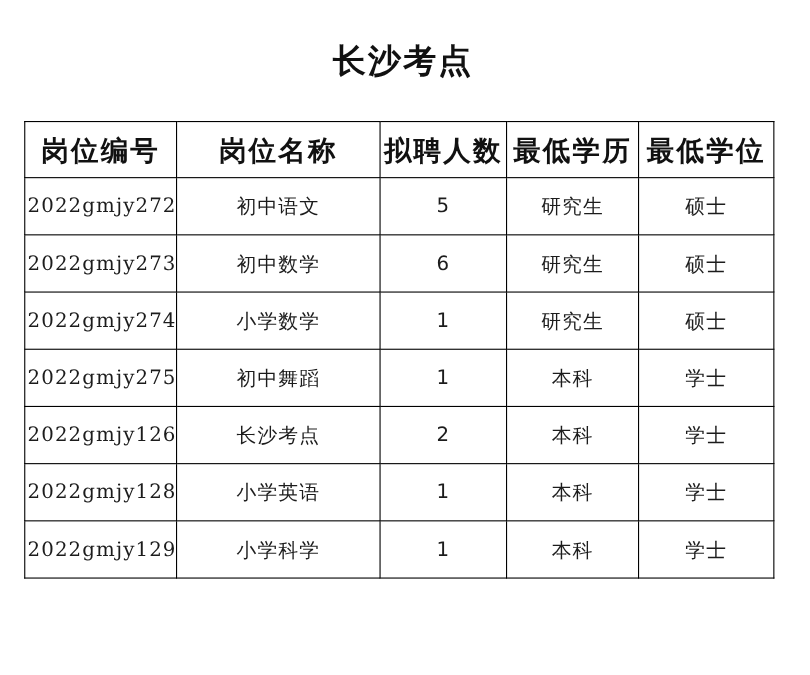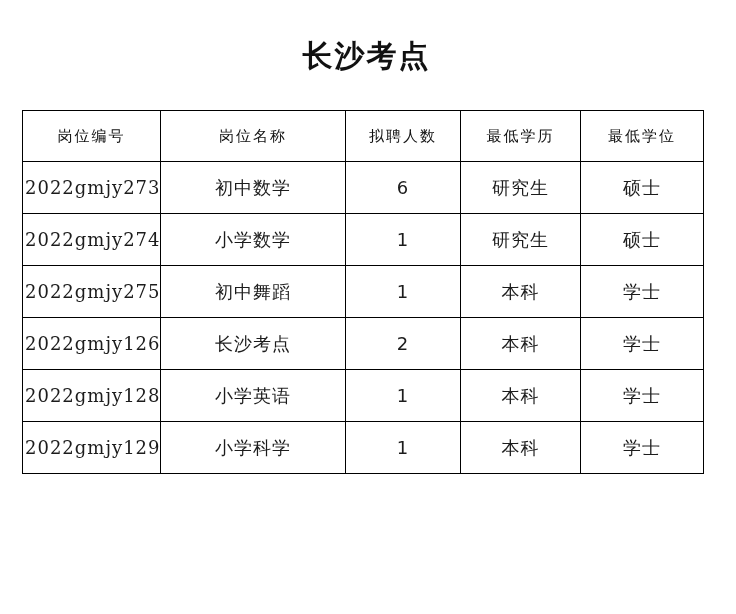--- a/index.html
+++ b/index.html
@@ -36,22 +36,22 @@
   table.jobs th, table.jobs td {
     border: 1.5px solid #000000;
     text-align: center;
     vertical-align: middle;
     padding: 0 2px;
     overflow: hidden;
     white-space: nowrap;
   }
   table.jobs thead th {
     height: 50px;
-    font-size: 15px;
-    font-weight: normal;
+    font-size: 25px;
+    font-weight: bold;
     letter-spacing: 2px;
     color: #111111;
   }
   table.jobs tbody td {
     height: 51px;
     font-size: 18px;
     font-weight: normal;
     letter-spacing: 1px;
     color: #1c1c1c;
   }
@@ -86,20 +86,27 @@
       <tr>
         <th>岗位编号</th>
         <th>岗位名称</th>
         <th>拟聘人数</th>
         <th>最低学历</th>
         <th>最低学位</th>
       </tr>
     </thead>
     <tbody>
       <tr>
+        <td class="col-code">2022gmjy272</td>
+        <td>初中语文</td>
+        <td class="col-count">5</td>
+        <td>研究生</td>
+        <td>硕士</td>
+      </tr>
+      <tr>
         <td class="col-code">2022gmjy273</td>
         <td>初中数学</td>
         <td class="col-count">6</td>
         <td>研究生</td>
         <td>硕士</td>
       </tr>
       <tr>
         <td class="col-code">2022gmjy274</td>
         <td>小学数学</td>
         <td class="col-count">1</td>

